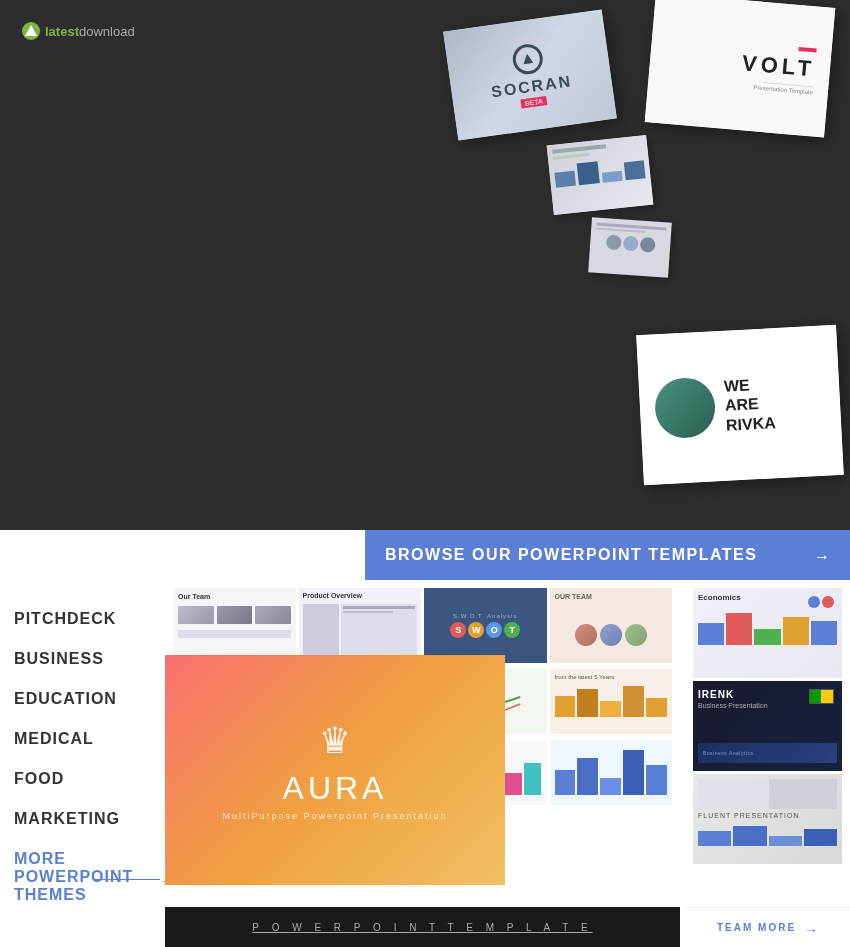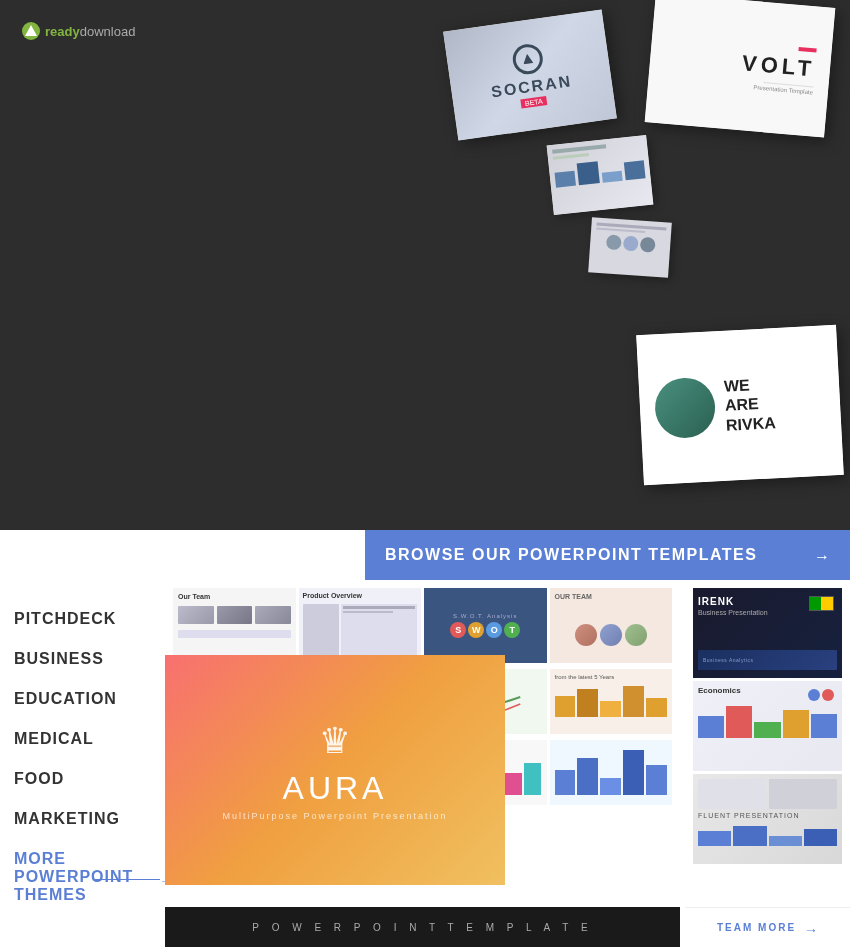--- a/index.html
+++ b/index.html
@@ -320,20 +320,21 @@
       background: #1a1a1a;
       display: flex;
       align-items: center;
       justify-content: center;
     }
     .bottom-bar-text {
       color: #aaaaaa;
       font-size: 10px;
       letter-spacing: 5px;
       text-transform: uppercase;
+      text-decoration: underline;
     }
 
     
     .right-thumbnails {
       position: absolute;
       right: 0;
       top: 50px;
       width: 165px;
       display: flex;
       flex-direction: column;
@@ -498,21 +499,21 @@
 <body>
 
 <div class="hero">
 
   <div class="hero-logo">
     <svg class="logo-icon" viewBox="0 0 18 18">
       <circle cx="9" cy="9" r="9" fill="#82b540"></circle>
       <polygon points="9,3 15,14 3,14" fill="white"></polygon>
     </svg>
     <span class="logo-text">
-      <span>ready</span><span style="color:#aaa;font-weight:400">download</span>
+      <span>latest</span><span style="color:#aaa;font-weight:400">download</span>
     </span>
   </div>
 
 
   <div class="hero-images">
 
     <div class="mockup-socran">
       <div class="mockup-socran-inner">
         <div style="display:flex;flex-direction:column;align-items:center;">
           <div style="width:30px;height:30px;border-radius:50%;border:3px solid #3a4a5a;display:flex;align-items:center;justify-content:center;margin-bottom:4px;">
@@ -760,48 +761,48 @@
     <div class="aura-title">AURA</div>
     <div class="aura-subtitle">MultiPurpose Powerpoint Presentation</div>
   </div>
 
   <div class="bottom-bar">
     <span class="bottom-bar-text">P O W E R P O I N T   T E M P L A T E</span>
   </div>
 
   <div class="right-thumbnails">
 
-    <div class="thumb-card thumb-irenk">
-      <div class="irenk-content">
-        <div class="irenk-title">IRENK</div>
-        <div style="font-size:7px;color:#aaa;margin-top:2px;">Business Presentation</div>
-      </div>
-      <div style="position:absolute;top:8px;right:8px;width:25px;height:15px;background:linear-gradient(to right, #009900 50%, #ffcc00 50%);border:1px solid #555;"></div>
-      <div style="position:absolute;bottom:8px;left:5px;right:5px;height:20px;background:linear-gradient(135deg,#1a3060,#2a4080);border-radius:1px;display:flex;align-items:center;padding:0 5px;">
-        <div style="font-size:5px;color:#8899cc;letter-spacing:0.5px;">Business Analytics</div>
-      </div>
-    </div>
-
     <div class="thumb-card thumb-economics">
       <div class="economics-content">
         <div class="economics-title">Economics</div>
         <div class="economics-bars">
           <div style="flex:1;height:55%;background:#5a7fd4;"></div>
           <div style="flex:1;height:80%;background:#e05a5a;"></div>
           <div style="flex:1;height:40%;background:#50b050;"></div>
           <div style="flex:1;height:70%;background:#e0a030;"></div>
           <div style="flex:1;height:60%;background:#5a7fd4;"></div>
         </div>
       </div>
       <div style="position:absolute;top:8px;right:8px;display:flex;gap:2px;">
         <div style="width:12px;height:12px;background:#5a7fd4;border-radius:50%;"></div>
         <div style="width:12px;height:12px;background:#e05a5a;border-radius:50%;"></div>
       </div>
     </div>
 
+    <div class="thumb-card thumb-irenk">
+      <div class="irenk-content">
+        <div class="irenk-title">IRENK</div>
+        <div style="font-size:7px;color:#aaa;margin-top:2px;">Business Presentation</div>
+      </div>
+      <div style="position:absolute;top:8px;right:8px;width:25px;height:15px;background:linear-gradient(to right, #009900 50%, #ffcc00 50%);border:1px solid #555;"></div>
+      <div style="position:absolute;bottom:8px;left:5px;right:5px;height:20px;background:linear-gradient(135deg,#1a3060,#2a4080);border-radius:1px;display:flex;align-items:center;padding:0 5px;">
+        <div style="font-size:5px;color:#8899cc;letter-spacing:0.5px;">Business Analytics</div>
+      </div>
+    </div>
+
     <div class="thumb-card thumb-fluent">
       <div class="fluent-content">
         <div style="display:flex;gap:3px;margin-bottom:3px;">
           <div style="flex:1;height:30px;background:#e0e0e8;border-radius:1px;"></div>
           <div style="flex:1;height:30px;background:#d0d0d8;border-radius:1px;"></div>
         </div>
         <div class="fluent-title">FLUENT PRESENTATION</div>
         <div style="display:flex;gap:2px;align-items:flex-end;height:25px;margin-top:2px;">
           <div style="flex:1;height:60%;background:#5a7fd4;"></div>
           <div style="flex:1;height:80%;background:#4a6fc4;"></div>

